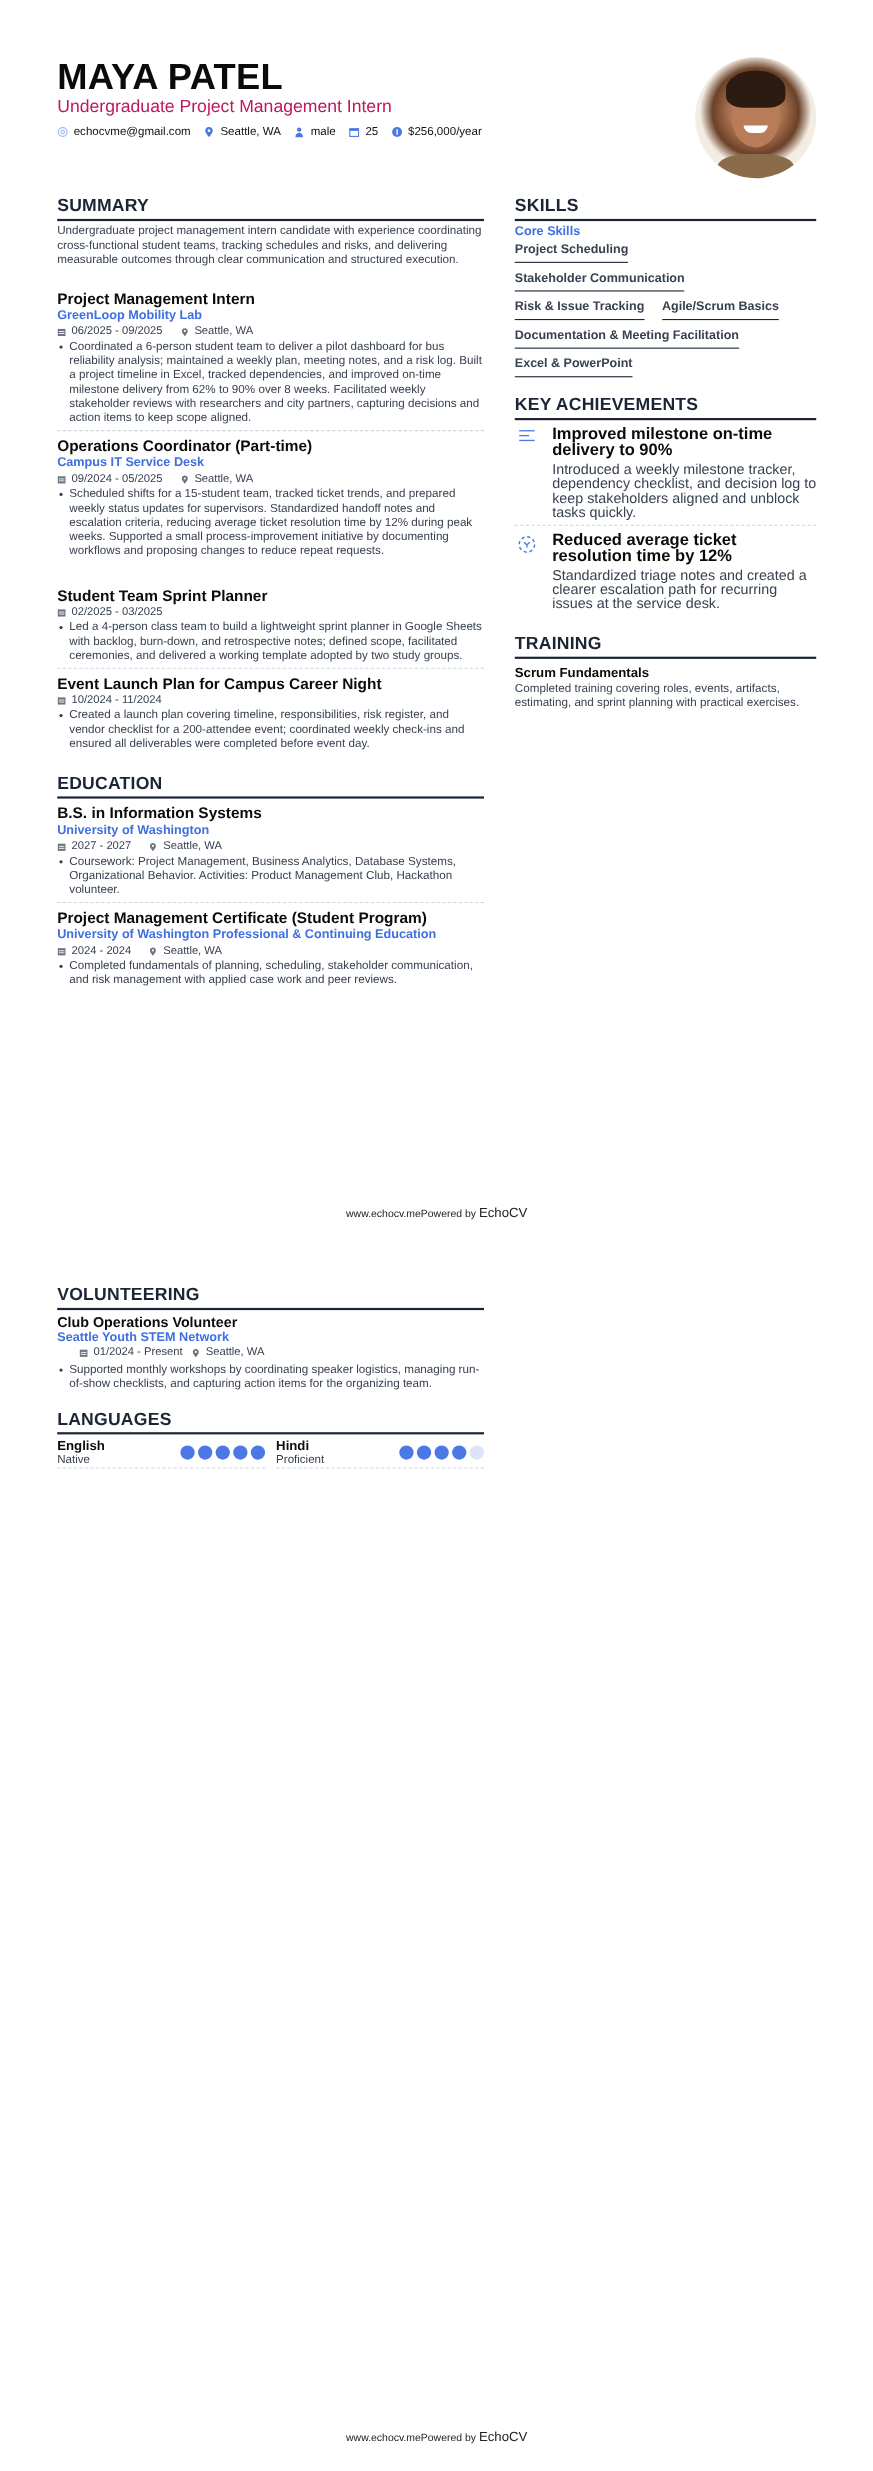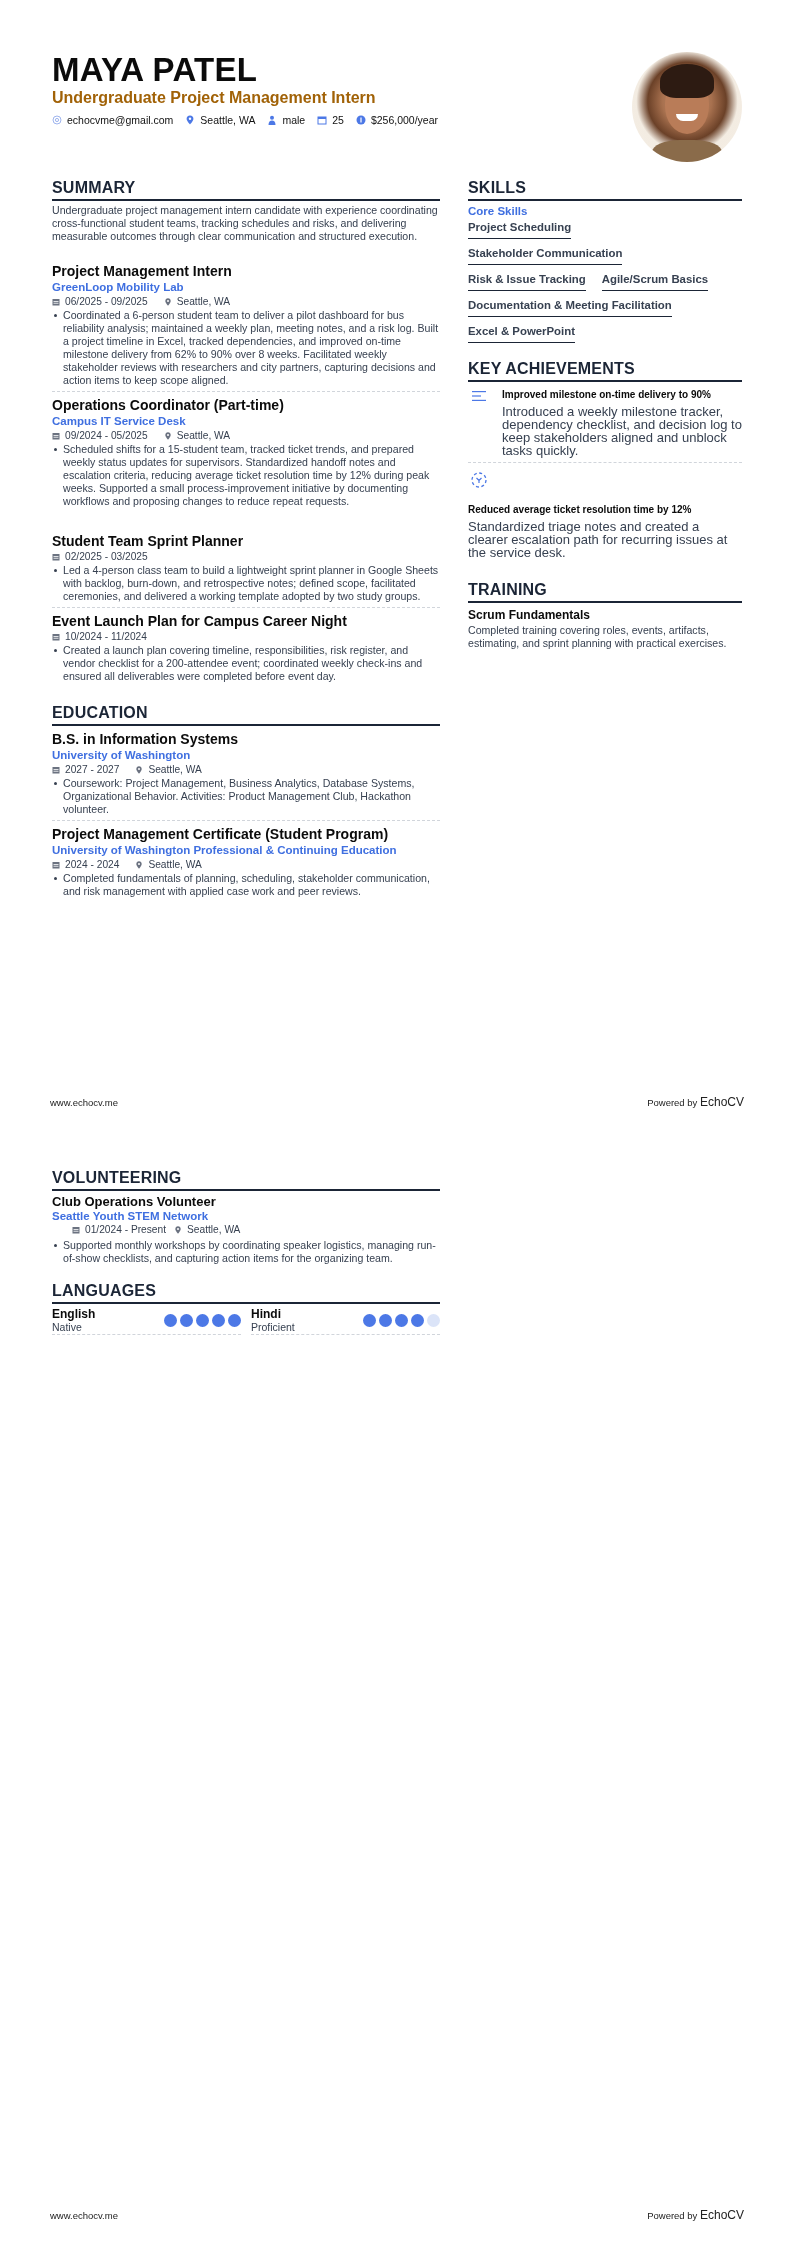--- a/index.html
+++ b/index.html
@@ -5,21 +5,21 @@
   * { box-sizing: border-box; margin: 0; padding: 0; }
   html, body { background: #ffffff; }
   body { width: 794px; height: 2246px; position: relative; font-family: "Liberation Sans", "DejaVu Sans", sans-serif; color: #1f2937; }
   .page { position: absolute; left: 0; width: 794px; }
   .page1 { top: 0; height: 1123px; }
   .page2 { top: 1123px; height: 1123px; }
 
   
   .header { position: absolute; left: 52px; top: 52px; width: 560px; }
   .name { font-size: 33px; font-weight: 700; color: #0b0b0b; letter-spacing: 0.3px; line-height: 36px; }
-  .title { font-size: 16px; font-weight: 700; color: #a16207; margin-top: 0px; line-height: 20px; }
+  .title { font-size: 16px; font-weight: 400; color: #be185d; margin-top: 0px; line-height: 20px; }
   .contacts { display: flex; align-items: center; gap: 12px; margin-top: 6px; font-size: 10.5px; font-weight: 400; color: #111; }
   .contact { display: flex; align-items: center; gap: 5px; white-space: nowrap; }
   .cicon { width: 10px; height: 10px; display: inline-block; color: #4c78e6; }
   .photo { position: absolute; left: 632px; top: 52px; width: 110px; height: 110px; border-radius: 50%; overflow: hidden;
            background: radial-gradient(circle at 50% 45%, #c89678 0%, #a8714f 30%, #6b4128 48%, #f3ece2 62%, #f6efe6 100%); }
   .photo .hair { position: absolute; left: 28px; top: 12px; width: 54px; height: 34px; border-radius: 50% 50% 30% 30%; background: #2d1b12; }
   .photo .face { position: absolute; left: 33px; top: 26px; width: 44px; height: 56px; border-radius: 45% 45% 50% 50%; background: #b97c58; }
   .photo .smile { position: absolute; left: 44px; top: 62px; width: 22px; height: 7px; border-radius: 0 0 12px 12px; background: #fff; }
   .photo .shirt { position: absolute; left: 20px; top: 88px; width: 70px; height: 30px; border-radius: 40% 40% 0 0; background: #8a6b4a; }
 
@@ -41,33 +41,33 @@
   ul.bullets li { position: relative; padding-left: 11px; font-size: 10.6px; line-height: 13px; color: #374151; }
   ul.bullets li::before { content: ""; position: absolute; left: 2px; top: 5px; width: 3px; height: 3px; border-radius: 50%; background: #374151; }
 
   
   .skills-group { font-size: 11.5px; font-weight: 700; color: #3f6fe0; margin-top: 3px; line-height: 15px; }
   .skills-wrap { display: flex; flex-wrap: wrap; column-gap: 16px; }
   .skill { font-size: 11.4px; font-weight: 700; color: #374151; padding: 1px 0 4px; border-bottom: 1.5px solid #1b2536; margin-bottom: 6px; line-height: 14px; }
 
   
   .ach { display: flex; gap: 12px; padding: 5px 0 5px; border-bottom: 1px dashed #d1d5db; }
-  .ach:last-child { border-bottom: none; flex-direction: column; }
+  .ach:last-child { border-bottom: none; }
   .ach-icon { width: 22px; flex: 0 0 22px; padding-top: 3px; display: flex; justify-content: center; color: #3f6fe0; }
-  .ach-title { font-size: 10px; font-weight: 700; color: #0b0b0b; line-height: 15px; }
+  .ach-title { font-size: 15px; font-weight: 700; color: #0b0b0b; line-height: 15px; }
   .ach-desc { font-size: 13px; color: #374151; line-height: 13px; margin-top: 3px; }
 
   
   .tr { padding: 4px 0 5px; border-bottom: 1px dashed #d1d5db; }
   .tr:last-child { border-bottom: none; }
   .tr-title { font-size: 12px; font-weight: 700; color: #0b0b0b; line-height: 16px; }
   .tr-desc { font-size: 10.6px; color: #374151; line-height: 13px; margin-top: 1px; }
 
   
-  .footer { position: absolute; left: 50px; width: 694px; display: flex; justify-content: space-between; align-items: baseline; font-size: 9.5px; color: #222; }
+  .footer { position: absolute; left: 50px; width: 694px; display: flex; justify-content: center; align-items: baseline; font-size: 9.5px; color: #222; }
   .footer .brand { font-size: 12px; color: #222; }
 
   
   .langs { display: flex; gap: 10px; margin-top: 3px; }
   .lang { flex: 1; display: flex; justify-content: space-between; align-items: center; border-bottom: 1px dashed #d1d5db; padding-bottom: 1px; }
   .lang-name { font-size: 12px; font-weight: 700; color: #0b0b0b; line-height: 14px; }
   .lang-level { font-size: 10.5px; color: #374151; line-height: 12px; }
   .dots { display: flex; gap: 3px; }
   .dot { width: 13px; height: 13px; border-radius: 50%; background: #4c78e6; }
   .dot.off { background: #dbe4f8; }

